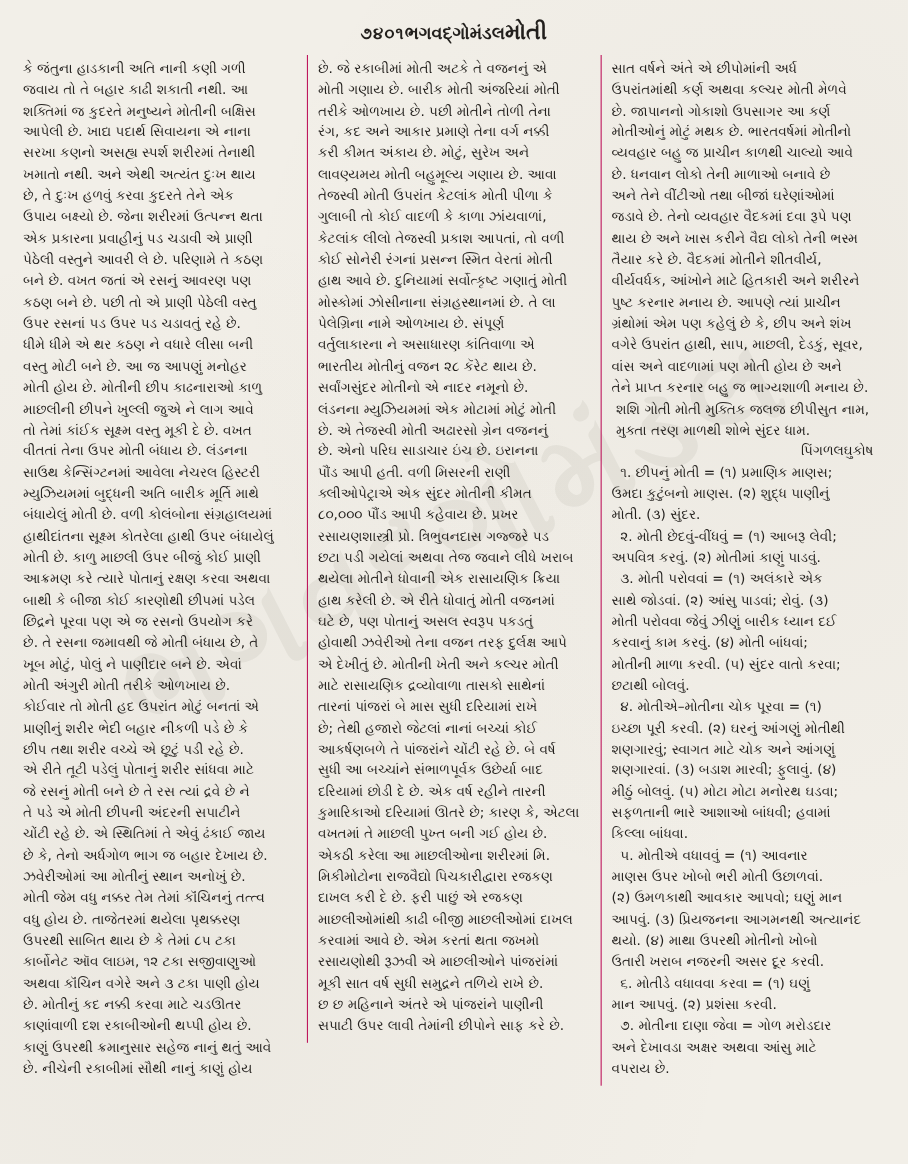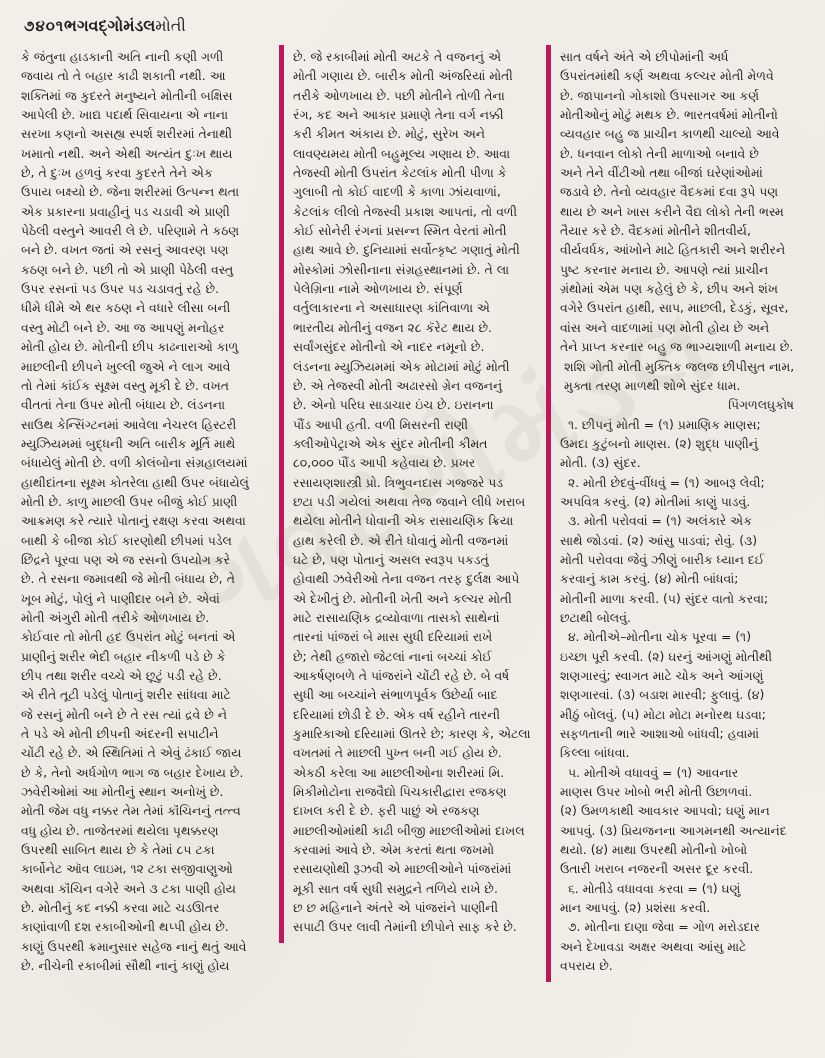--- a/index.html
+++ b/index.html
@@ -31,39 +31,39 @@
     z-index:0;
   }
   .page{
     position:relative;
     z-index:1;
     padding:12px 12px 0 12px;
     box-sizing:border-box;
   }
   .page-header{
     display:flex;
-    justify-content:flex-start;
+    justify-content:center;
     align-items:baseline;
     padding:4px 12px 10px 12px;
   }
   .page-number{font-size:15px;font-weight:bold;letter-spacing:1px;}
   .book-title{font-size:16px;font-weight:bold;}
-  .entry-headword{font-size:16px;font-weight:normal;}
+  .entry-headword{font-size:20px;font-weight:bold;}
   .columns{
     display:flex;
     align-items:flex-start;
   }
   .col{
     width:267px;
     box-sizing:border-box;
     padding:2px 9px 6px 9px;
     font-size:12.4px;
     line-height:19.35px;
   }
-  .col + .col{border-left:5px solid #be185d;}
+  .col + .col{border-left:1px solid #be185d;}
   .line{
     white-space:pre-wrap;
     text-align:justify;
     min-height:19.35px;
   }
   .verse-line{
     white-space:pre-wrap;
     padding-left:4px;
     min-height:19.35px;
   }

